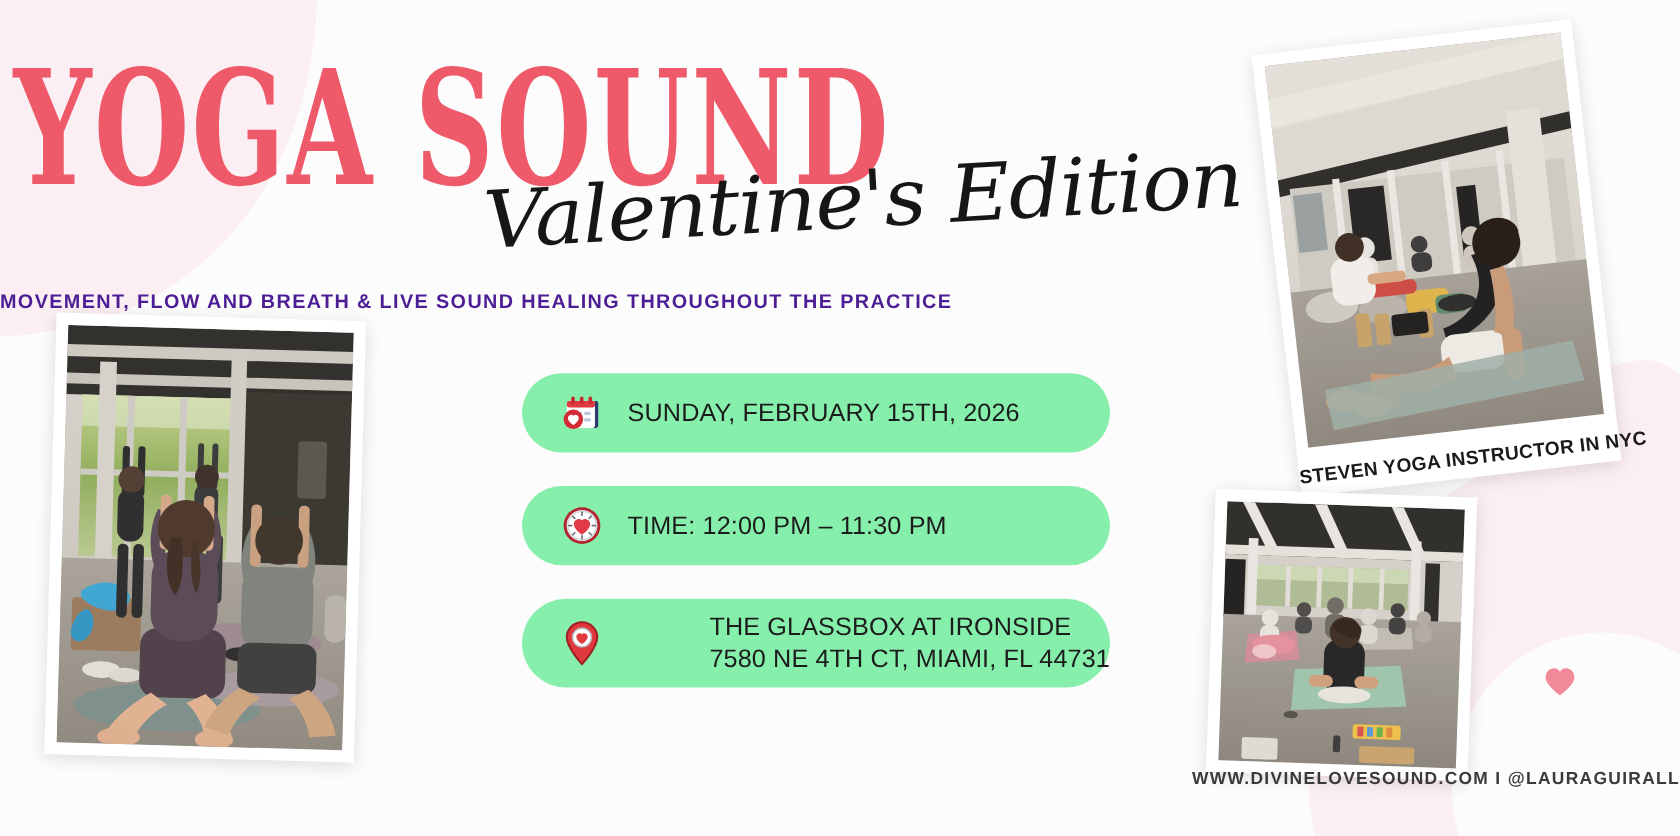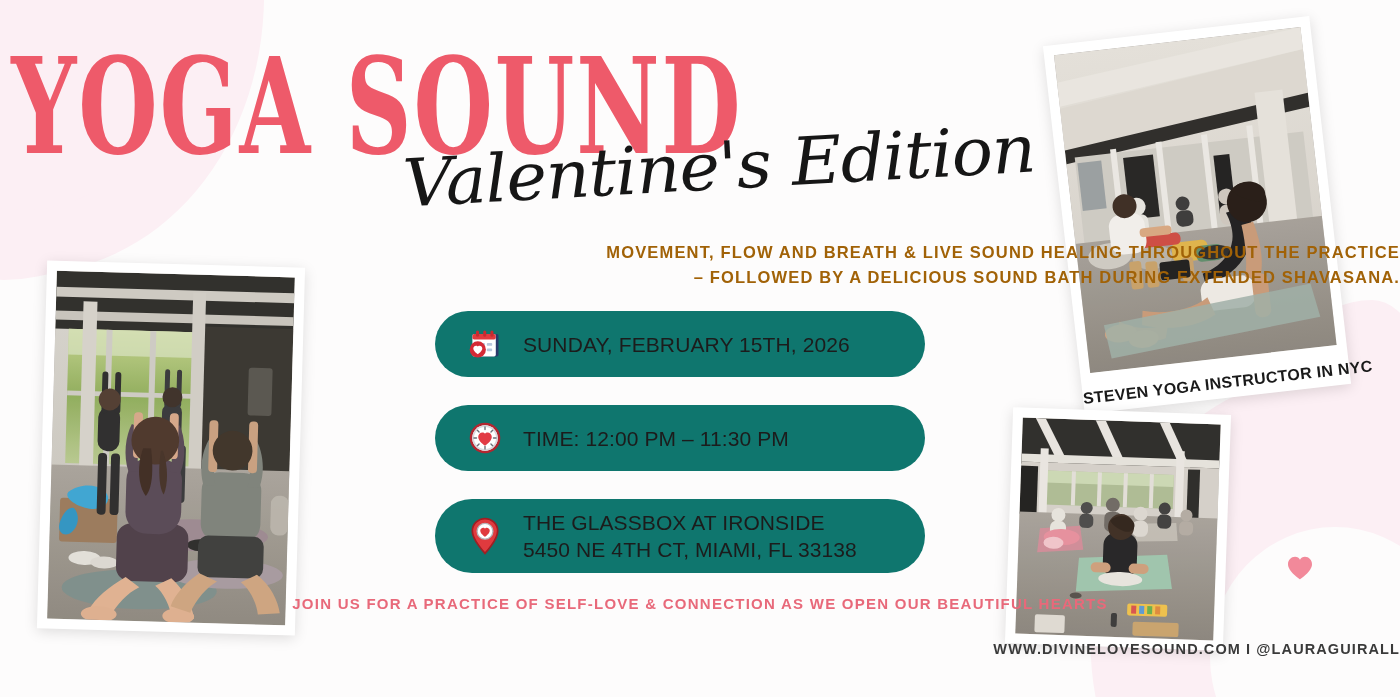--- a/index.html
+++ b/index.html
@@ -74,43 +74,43 @@
     font-weight:400;
     font-size:66px;
     color:#161616;
     transform:rotate(-3.2deg) scaleX(1.04);
     letter-spacing:-1px;
     margin-left:38px;
   }
 
   
   .subtitle{
-    position:absolute;left:0;top:240px;width:1400px;text-align:right;
-    color:#a16207;
+    position:absolute;left:0;top:240px;width:1400px;text-align:left;
+    color:#4c1d95;
     font-size:16.5px;
     font-weight:700;
     letter-spacing:1.15px;
     line-height:25px;
   }
   .subtitle div{white-space:nowrap;}
 
   
   .pills{
     position:absolute;left:435px;top:311px;width:490px;
   }
   .pill{
     position:relative;
-    background:#0f766e;
+    background:#86efac;
     border-radius:34px;
     height:66px;
     display:flex;align-items:center;
     padding-left:30px;
     margin-bottom:28px;
   }
-  .pill.two-line{height:74px;border-radius:38px;}
+  .pill.two-line{height:74px;border-radius:38px;justify-content:space-between;}
   .pill .icon{
     width:40px;height:40px;flex:0 0 40px;
     display:flex;align-items:center;justify-content:center;
     margin-right:18px;
   }
   .pill .txt{
     color:#1C1C1C;
     font-size:21px;
     letter-spacing:0.1px;
     line-height:27px;
@@ -469,21 +469,20 @@
 
   <div class="headline-wrap">
     <div class="headline">YOGA SOUND</div>
   </div>
   <div class="script">
     <span>Valentine's Edition</span>
   </div>
 
   <div class="subtitle">
     <div>MOVEMENT, FLOW AND BREATH &amp; LIVE SOUND HEALING THROUGHOUT THE PRACTICE</div>
-    <div>– FOLLOWED BY A DELICIOUS SOUND BATH DURING EXTENDED SHAVASANA.</div>
   </div>
 
   <div class="pills">
 
     <div class="pill">
       <span class="icon">
         <svg viewBox="0 0 40 40" width="36" height="36">
           <path d="M9 9h24a2 2 0 0 1 2 2v21a2 2 0 0 1-2 2H9Z" fill="#2b3a6b"></path>
           <rect x="6" y="9" width="26" height="25" rx="2" fill="#ffffff"></rect>
           <rect x="6" y="9" width="26" height="6" rx="2" fill="#e03a3e"></rect>
@@ -534,21 +533,20 @@
         <svg viewBox="0 0 40 48" width="32" height="38">
           <path d="M20 2c-8.8 0-16 7-16 15.6C4 29 20 46 20 46s16-17 16-28.4C36 9 28.8 2 20 2Z" fill="#e03a3e"></path>
           <path d="M20 2c-8.8 0-16 7-16 15.6C4 29 20 46 20 46s16-17 16-28.4C36 9 28.8 2 20 2Z" fill="none" stroke="#9e1f24" stroke-width="2.2"></path>
           <circle cx="20" cy="18" r="10" fill="#ffffff"></circle>
           <circle cx="20" cy="18" r="10" fill="none" stroke="#b5b5ba" stroke-width="1.6"></circle>
           <path d="M20 25s-6-3.9-6-7.6c0-2.1 1.7-3.8 3.8-3.8 1.1 0 1.8.6 2.2 1.2.4-.6 1.1-1.2 2.2-1.2 2.1 0 3.8 1.7 3.8 3.8C26 21.1 20 25 20 25Z" fill="#e03a3e"></path>
         </svg>
       </span>
       <span class="txt">
         <span class="l1">THE GLASSBOX AT IRONSIDE</span>
-        <span class="l2">5450 NE 4TH CT, MIAMI, FL 33138</span>
+        <span class="l2">7580 NE 4TH CT, MIAMI, FL 44731</span>
       </span>
     </div>
   </div>
 
-  <div class="tagline">JOIN US FOR A PRACTICE OF SELF-LOVE &amp; CONNECTION AS WE OPEN OUR BEAUTIFUL HEARTS</div>
   <div class="weburl">WWW.DIVINELOVESOUND.COM I @LAURAGUIRALL</div>
 
 </div>
 
 </body></html>

